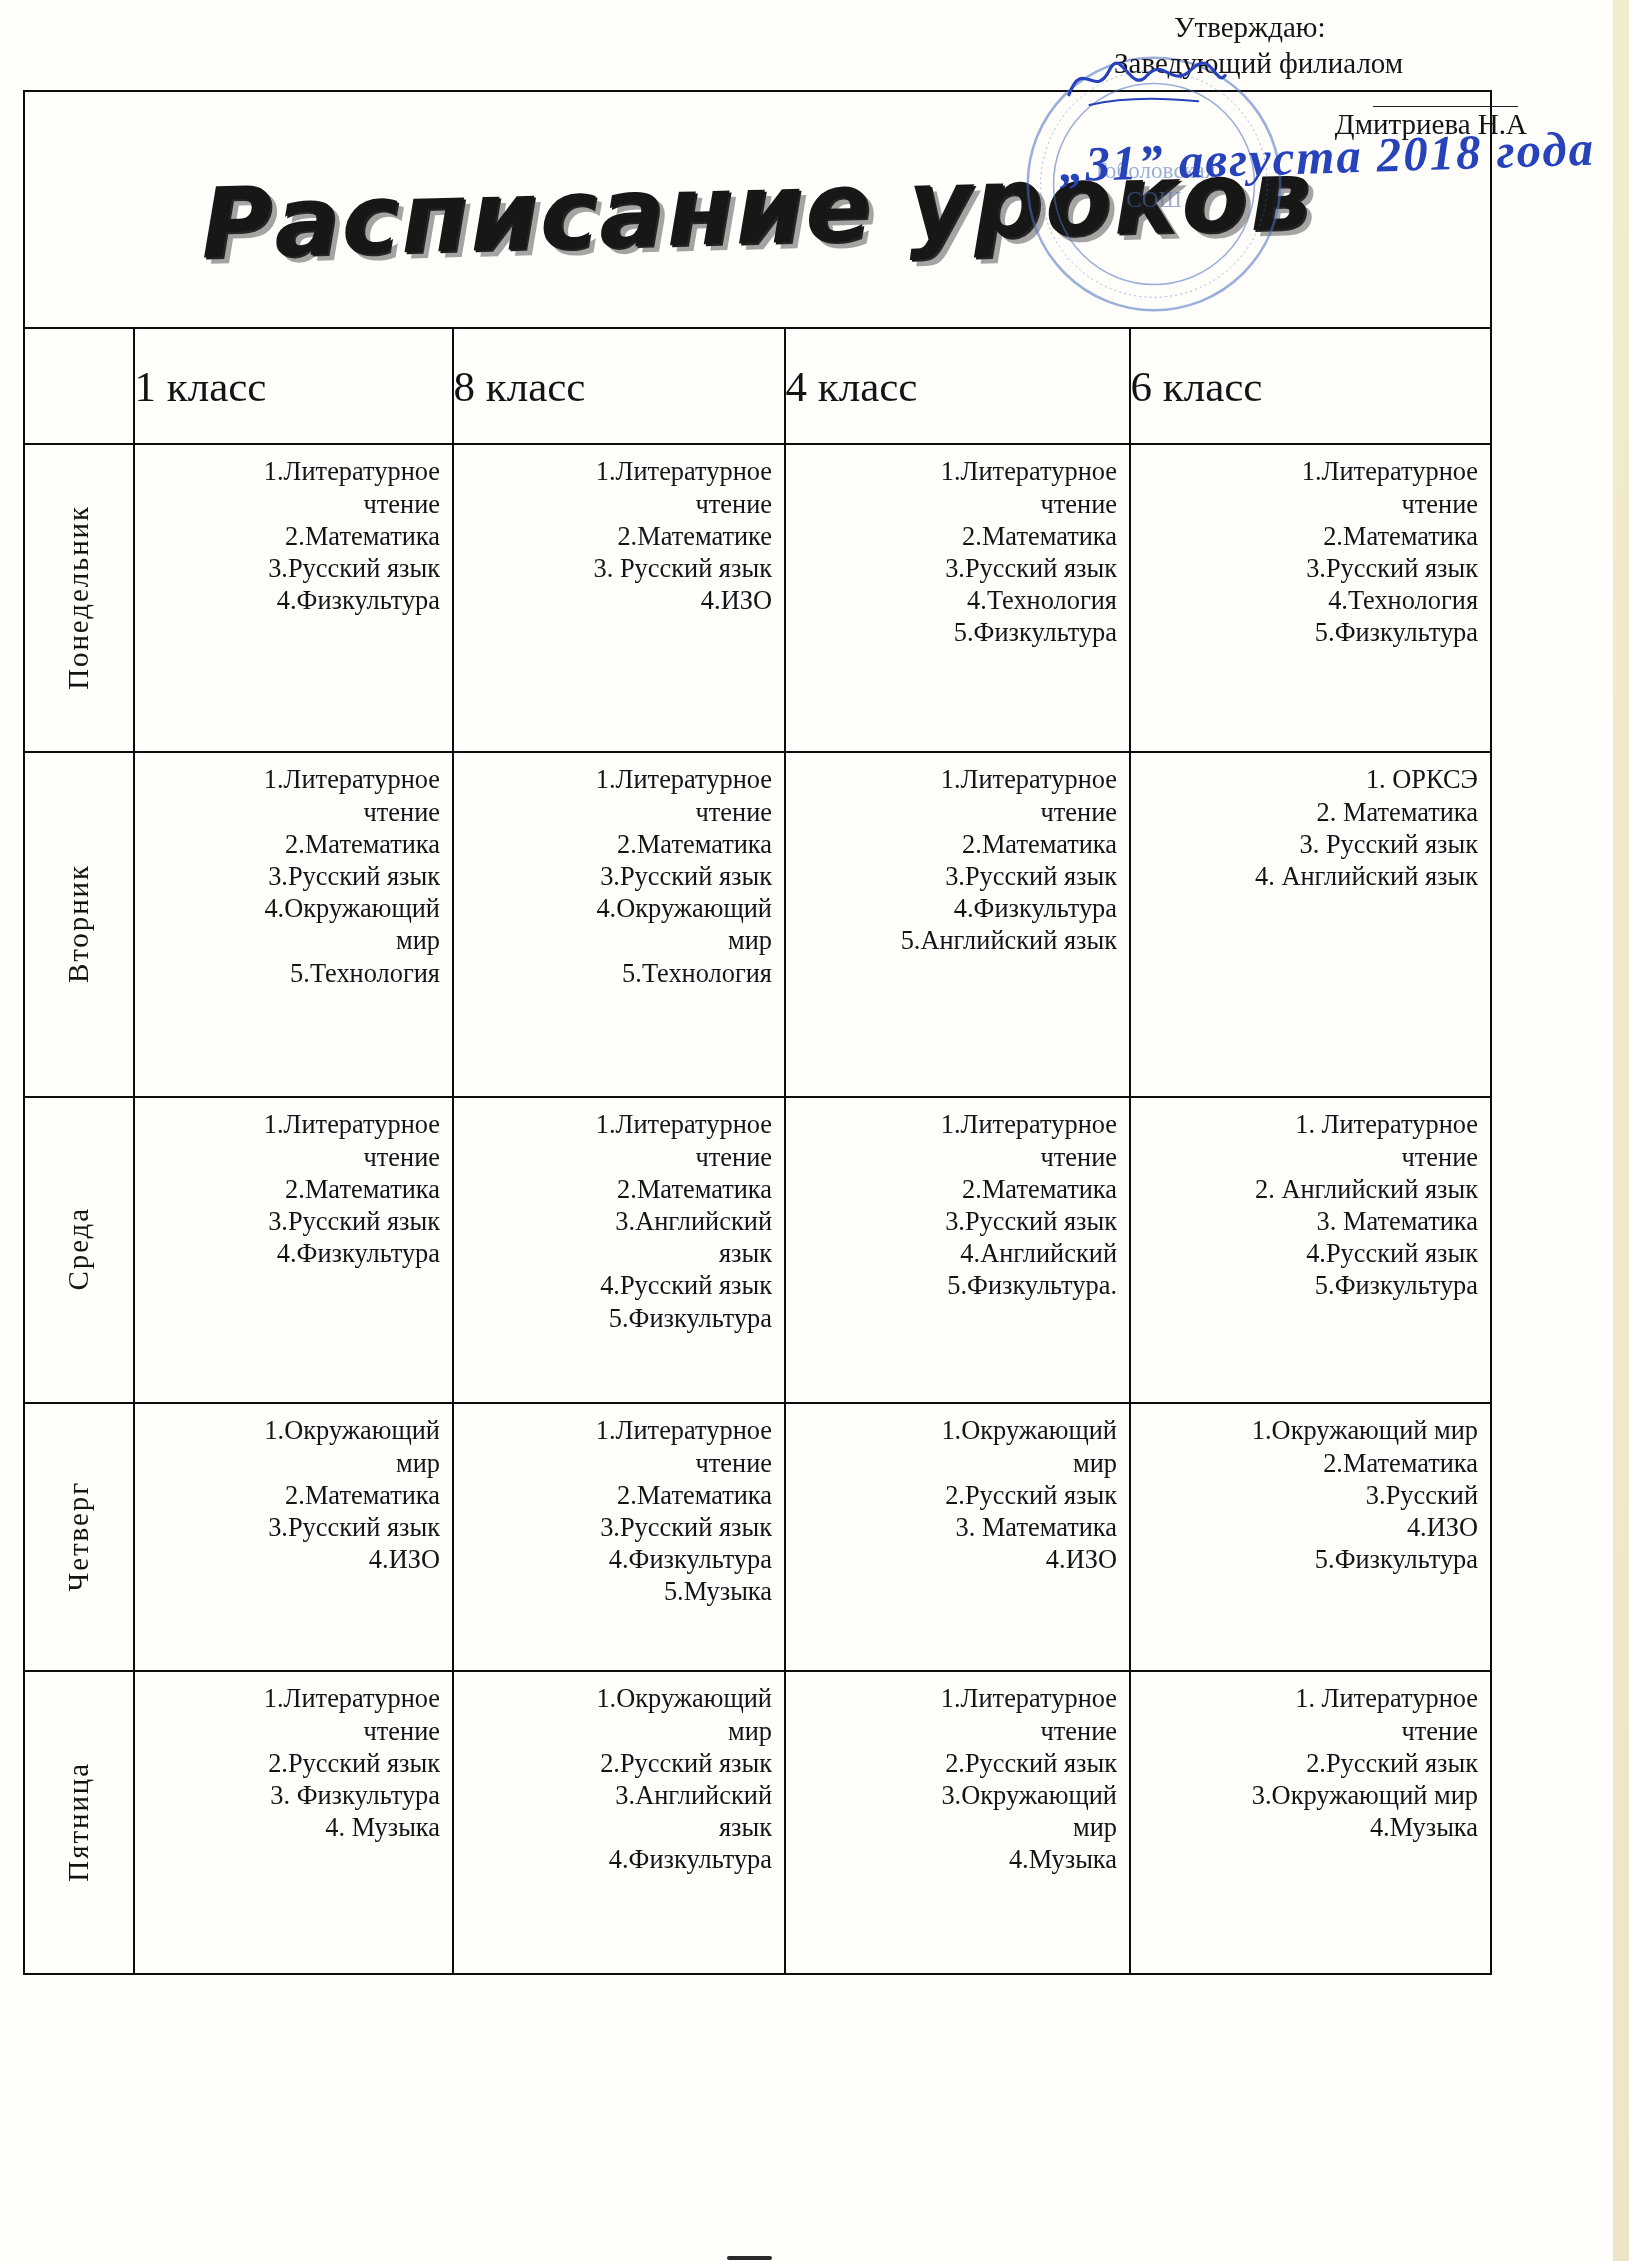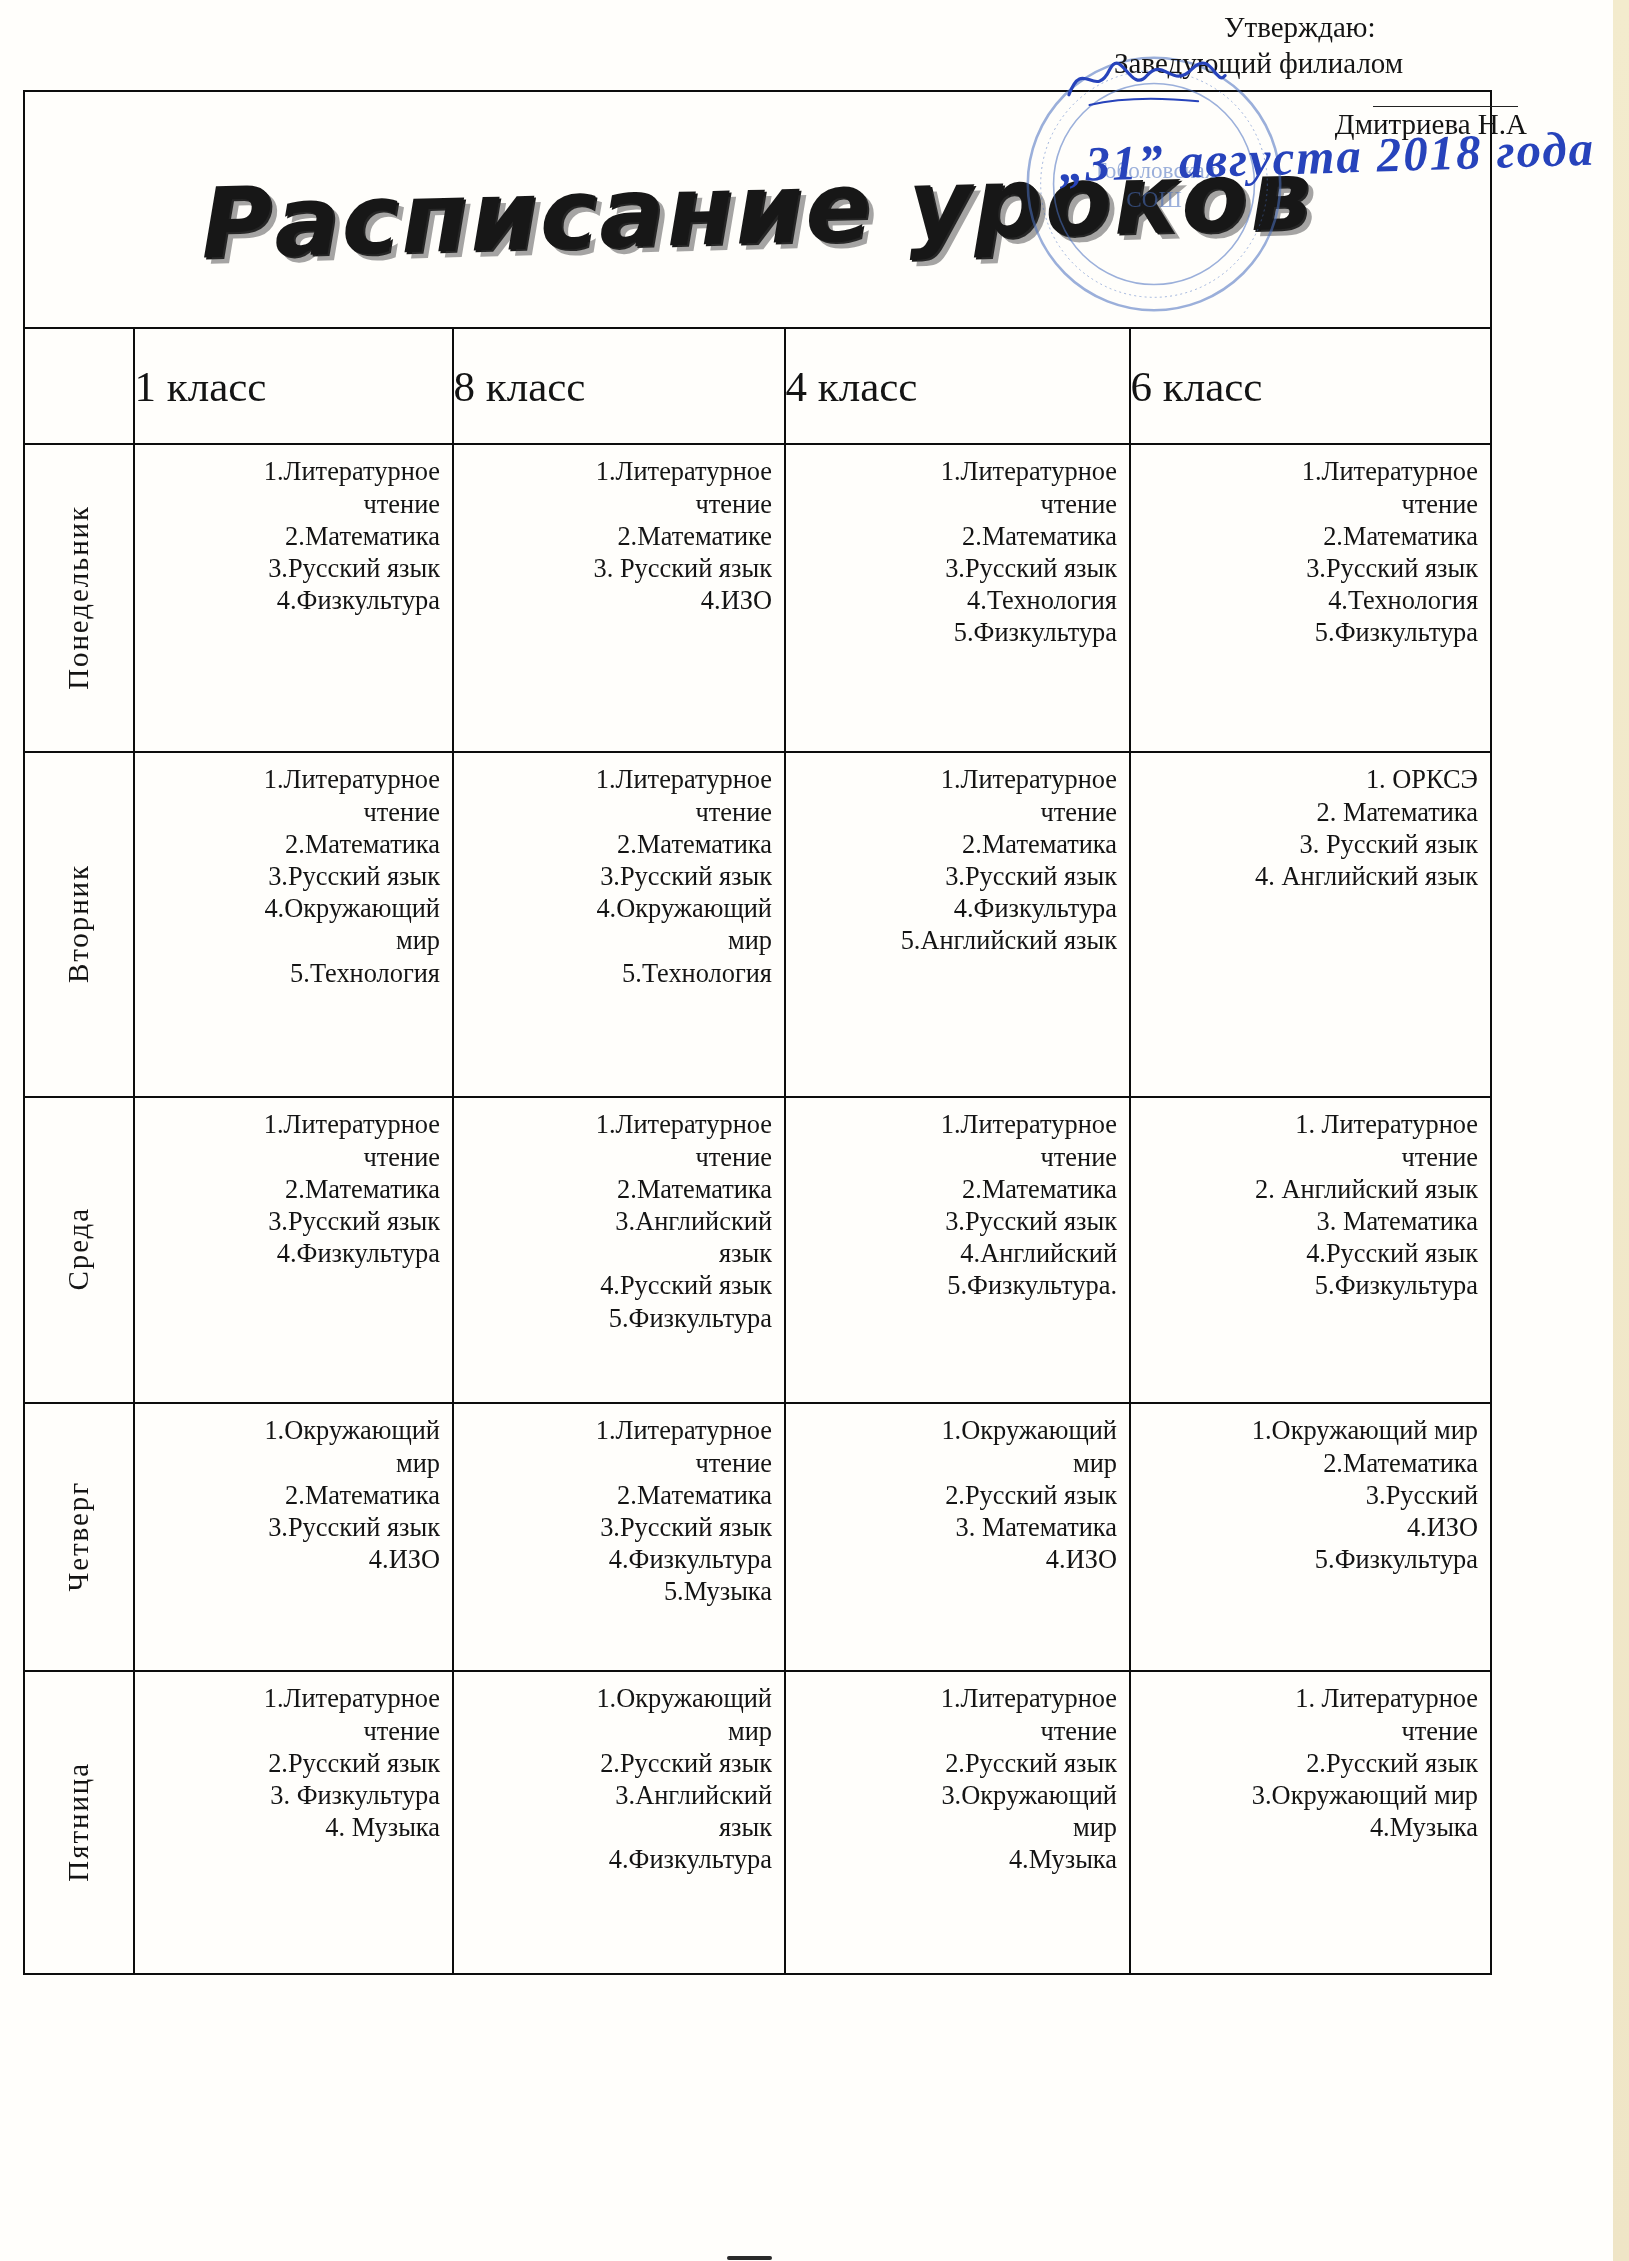--- a/index.html
+++ b/index.html
@@ -19,21 +19,21 @@
   .edge-bottom-mark{
     position:absolute; left:727px; bottom:1.3px; width:45px; height:3.9px;
     background:#2a2a2a; border-radius:1.9px;
   }
 
   
   .approval {
     position:absolute; left:1114px; top:10.3px; width:413px;
     font-size:29px; line-height:1.22; z-index:5;
   }
-  .approval .a1 { margin-left:110px; }
+  .approval .a1 { margin-left:60px; }
   .approval .a3 { display:flex; align-items:flex-end;flex-direction:column; }
   .sigline {
     display:inline-block; width:145px; height:26px;
     border-bottom:1.9px solid #222; margin-right:9px;
   }
   .signature-svg {
     position:absolute; left:1063px; top:50px; z-index:6;
   }
   .handwritten-date {
     position:absolute; left:1059px; top:128px; z-index:7;

